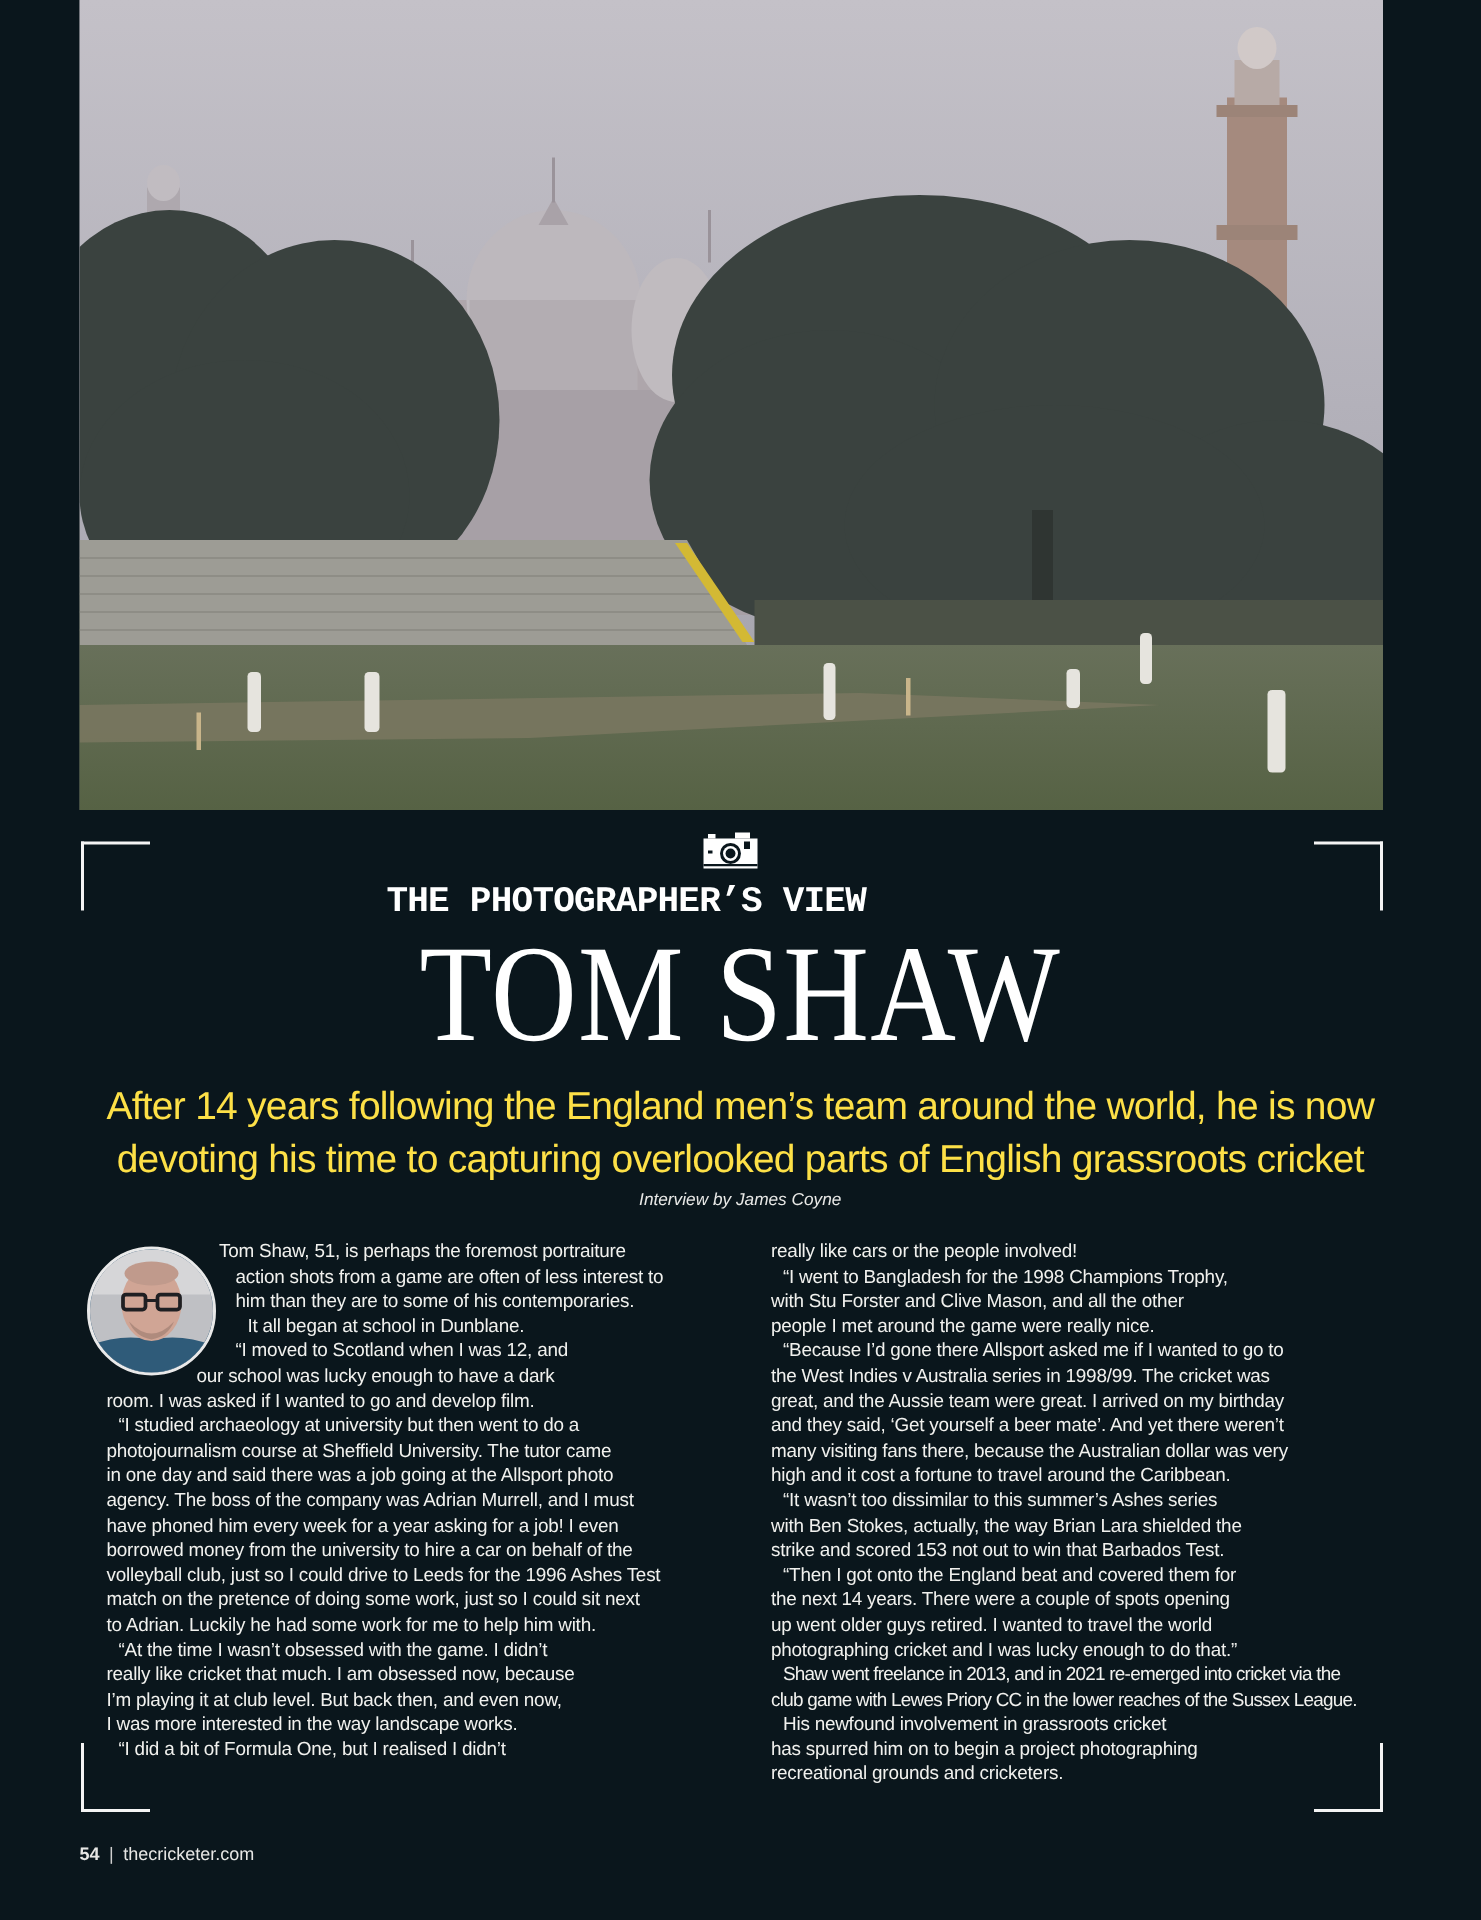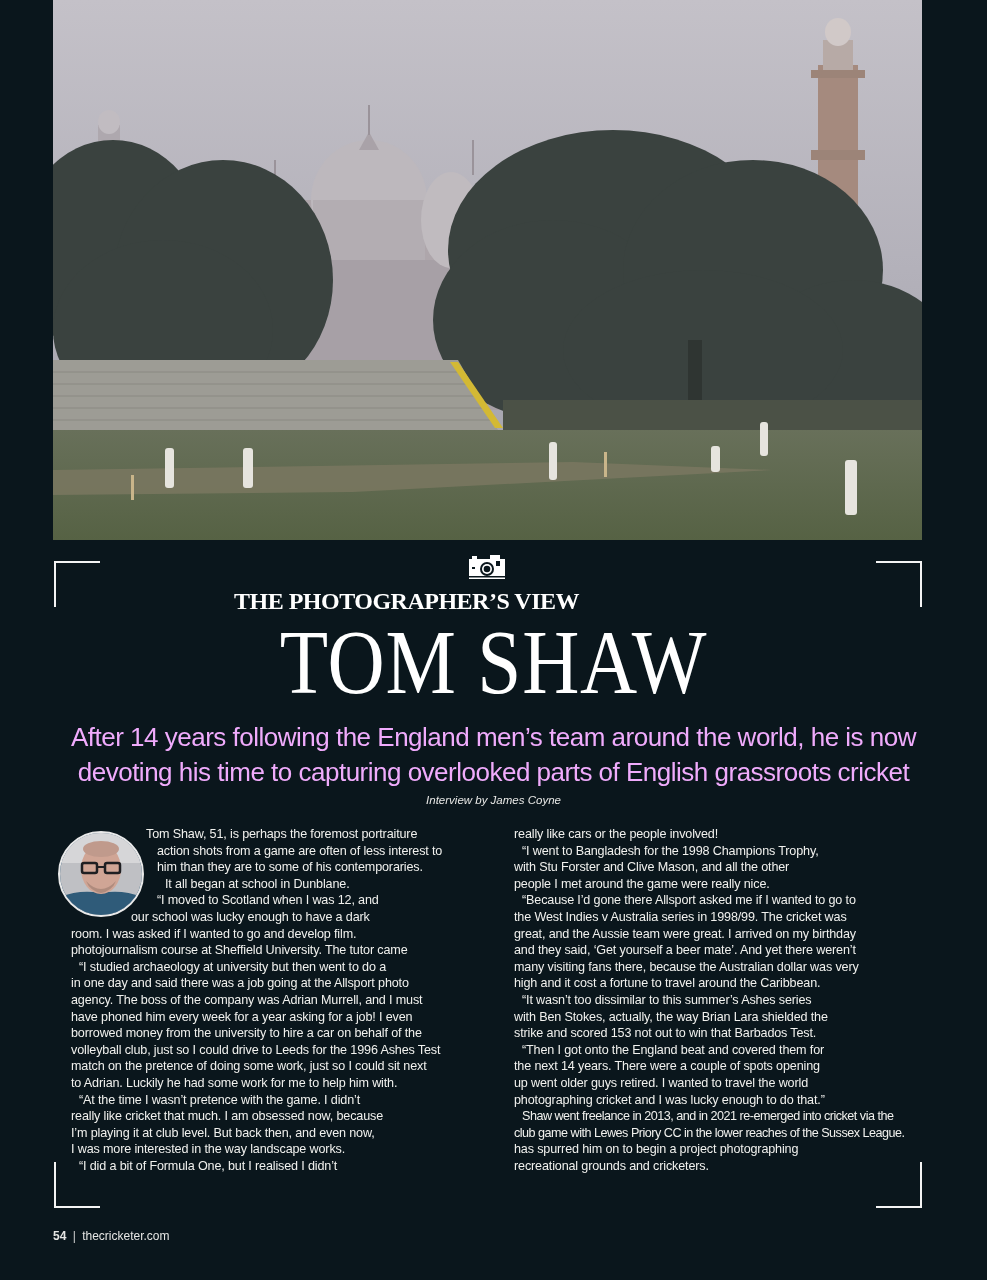--- a/index.html
+++ b/index.html
@@ -18,34 +18,34 @@
     .hero svg { position: absolute; left: 0; top: 0; width: 869px; height: 540px; }
     .bracket { position: absolute; border-color: #f4f4f4; border-style: solid; width: 44px; height: 44px; }
     .b-tl { left: 54px; top: 561px; border-width: 2px 0 0 2px; }
     .b-tr { left: 876px; top: 561px; border-width: 2px 2px 0 0; }
     .b-bl { left: 54px; top: 1162px; border-width: 0 0 2px 2px; }
     .b-br { left: 876px; top: 1162px; border-width: 0 2px 2px 0; }
 
     .camera-icon { position: absolute; left: 468px; top: 554px; width: 38px; height: 26px; }
 
     .kicker {
-      position: absolute; left: 1px; width: 811px; top: 588px; text-align: center;
-      font-family: Liberation Serif, serif; font-weight: bold; font-size: 24px;
+      position: absolute; left: 12px; width: 811px; top: 588px; text-align: center;
+      font-family: Liberation Mono, monospace; font-weight: bold; font-size: 24px;
       letter-spacing: -0.5px; color: #ffffff;
     }
     .name {
       position: absolute; left: 0; width: 987px; top: 612px; text-align: center;
       font-family: "Liberation Serif", serif; font-weight: normal; font-size: 92px;
       line-height: 100px; color: #ffffff; letter-spacing: 1px;
       transform: scaleX(0.86); transform-origin: 50% 50%;
     }
     .standfirst {
       position: absolute; left: 20px; width: 947px; top: 720px; text-align: center;
       font-family: "Liberation Sans", sans-serif; font-size: 26px; line-height: 35px;
-      color: #f0abfc; letter-spacing: -0.5px;
+      color: #fde047; letter-spacing: -0.5px;
     }
     .byline {
       position: absolute; left: 0; width: 987px; top: 794px; text-align: center;
       font-family: "Liberation Sans", sans-serif; font-style: italic; font-size: 11.5px; color: #e8e8e6;
     }
     .avatar {
       position: absolute; left: 58px; top: 831px; width: 82px; height: 82px; border-radius: 50%;
       border: 2px solid #e9e9e9; overflow: hidden; background: #2f5a78;
     }
     .avatar svg { width: 82px; height: 82px; display: block; }
@@ -185,30 +185,30 @@
 </div>
 
 <div class="col col-left">
   <div class="line" style="left:146px">Tom Shaw, 51, is perhaps the foremost portraiture</div>
   <div class="line" style="left:157px">action shots from a game are often of less interest to</div>
   <div class="line" style="left:157px">him than they are to some of his contemporaries.</div>
   <div class="line" style="left:165px">It all began at school in Dunblane.</div>
   <div class="line" style="left:157px">“I moved to Scotland when I was 12, and</div>
   <div class="line" style="left:131px">our school was lucky enough to have a dark</div>
   <div class="line" style="left:71px">room. I was asked if I wanted to go and develop film.</div>
+  <div class="line" style="left:79px">“I studied archaeology at university but then went to do a</div>
   <div class="line" style="left:71px">photojournalism course at Sheffield University. The tutor came</div>
-  <div class="line" style="left:79px">“I studied archaeology at university but then went to do a</div>
   <div class="line" style="left:71px">in one day and said there was a job going at the Allsport photo</div>
   <div class="line" style="left:71px">agency. The boss of the company was Adrian Murrell, and I must</div>
   <div class="line" style="left:71px">have phoned him every week for a year asking for a job! I even</div>
   <div class="line" style="left:71px">borrowed money from the university to hire a car on behalf of the</div>
   <div class="line" style="left:71px">volleyball club, just so I could drive to Leeds for the 1996 Ashes Test</div>
   <div class="line" style="left:71px">match on the pretence of doing some work, just so I could sit next</div>
   <div class="line" style="left:71px">to Adrian. Luckily he had some work for me to help him with.</div>
-  <div class="line" style="left:79px">“At the time I wasn’t pretence with the game. I didn’t</div>
+  <div class="line" style="left:79px">“At the time I wasn’t obsessed with the game. I didn’t</div>
   <div class="line" style="left:71px">really like cricket that much. I am obsessed now, because</div>
   <div class="line" style="left:71px">I’m playing it at club level. But back then, and even now,</div>
   <div class="line" style="left:71px">I was more interested in the way landscape works.</div>
   <div class="line" style="left:79px">“I did a bit of Formula One, but I realised I didn’t</div>
 </div>
 
 <div class="col col-right">
   <div class="line" style="left:0">really like cars or the people involved!</div>
   <div class="line" style="left:8px">“I went to Bangladesh for the 1998 Champions Trophy,</div>
   <div class="line" style="left:0">with Stu Forster and Clive Mason, and all the other</div>
@@ -221,20 +221,21 @@
   <div class="line" style="left:0">high and it cost a fortune to travel around the Caribbean.</div>
   <div class="line" style="left:8px">“It wasn’t too dissimilar to this summer’s Ashes series</div>
   <div class="line" style="left:0">with Ben Stokes, actually, the way Brian Lara shielded the</div>
   <div class="line" style="left:0">strike and scored 153 not out to win that Barbados Test.</div>
   <div class="line" style="left:8px">“Then I got onto the England beat and covered them for</div>
   <div class="line" style="left:0">the next 14 years. There were a couple of spots opening</div>
   <div class="line" style="left:0">up went older guys retired. I wanted to travel the world</div>
   <div class="line" style="left:0">photographing cricket and I was lucky enough to do that.”</div>
   <div class="line" style="left:8px; letter-spacing:-0.5px">Shaw went freelance in 2013, and in 2021 re-emerged into cricket via the</div>
   <div class="line" style="left:0; letter-spacing:-0.5px">club game with Lewes Priory CC in the lower reaches of the Sussex League.</div>
+  <div class="line" style="left:8px">His newfound involvement in grassroots cricket</div>
   <div class="line" style="left:0">has spurred him on to begin a project photographing</div>
   <div class="line" style="left:0">recreational grounds and cricketers.</div>
 </div>
 
 <div class="footer">
   <span class="pg">54</span>
   <span class="sep">|</span>
   <span>thecricketer.com</span>
 </div>
 

